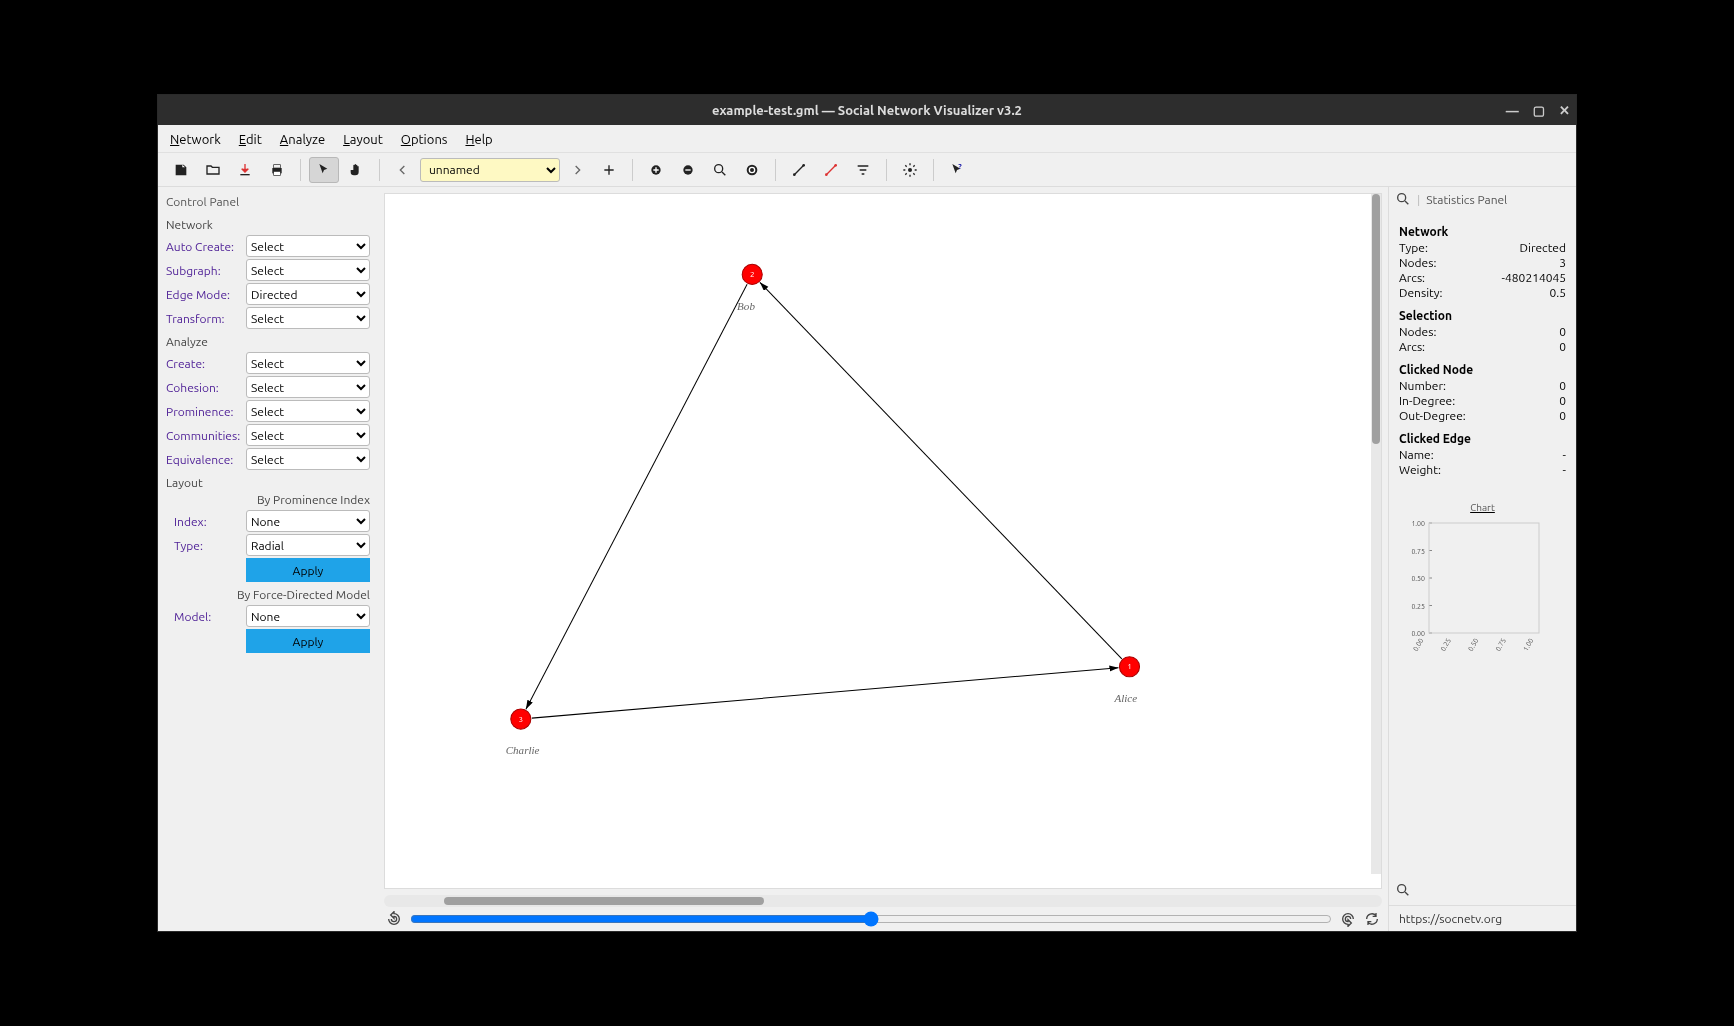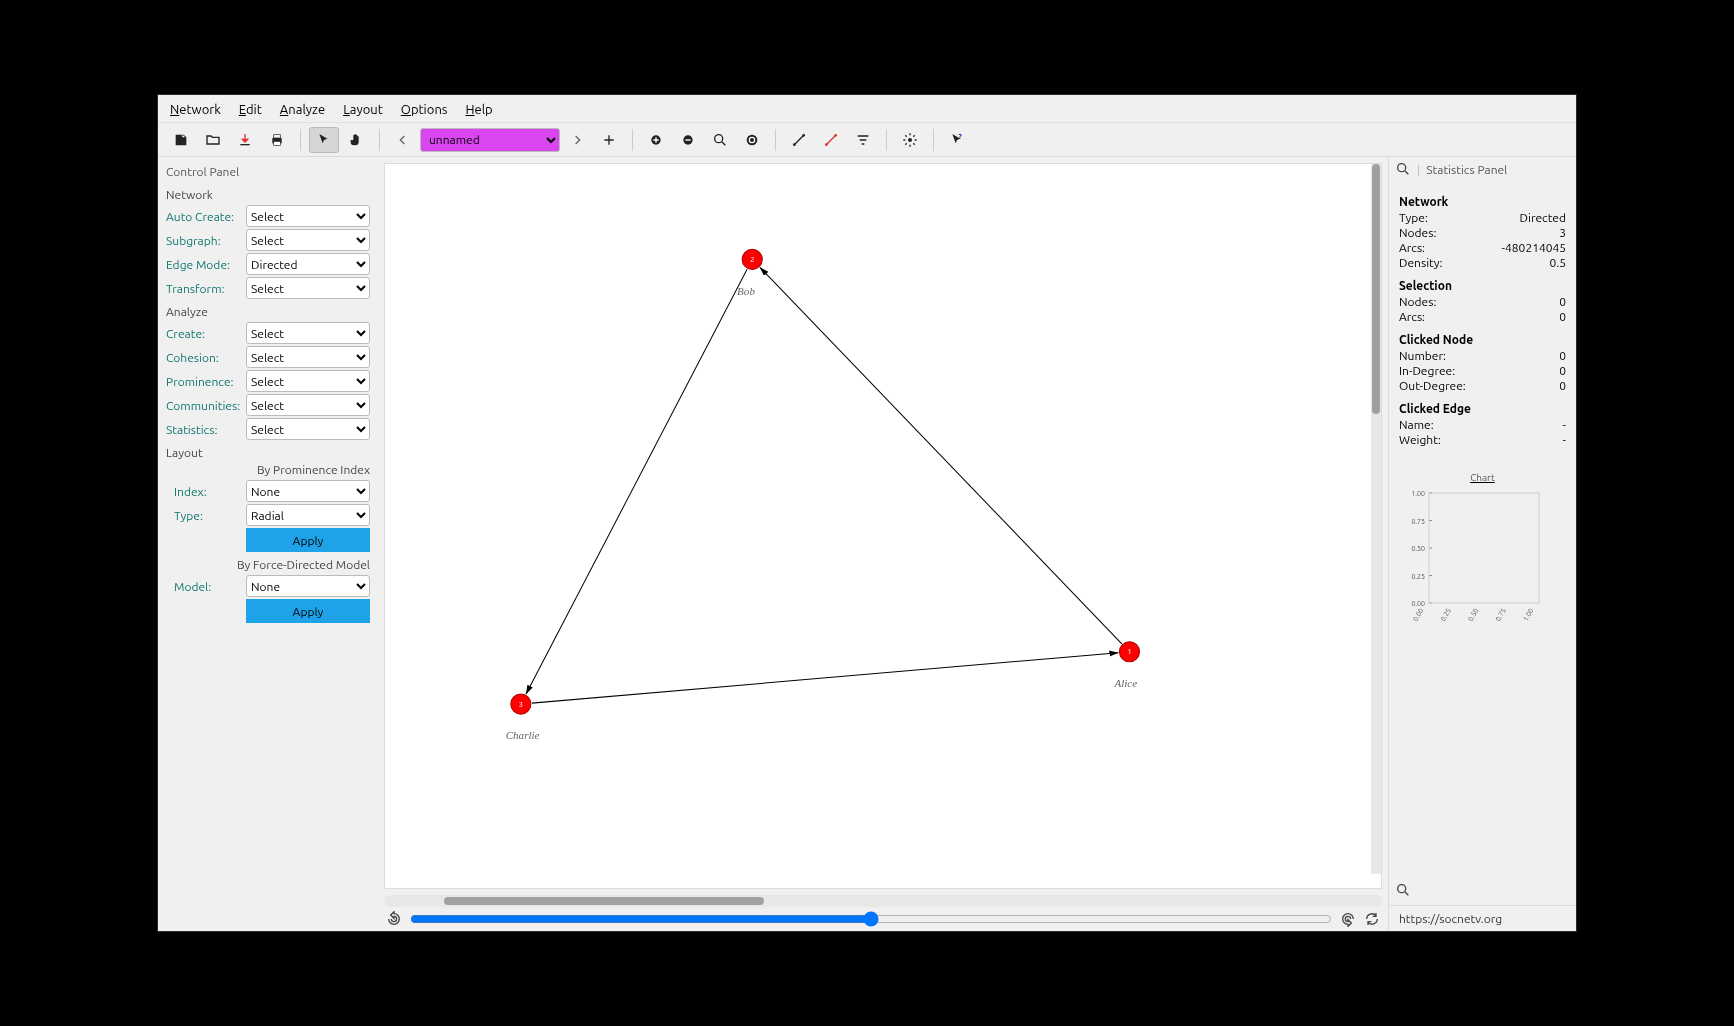--- a/index.html
+++ b/index.html
@@ -8,28 +8,28 @@
 .titlebar { background: #2d2d2d; color: #ddd; height: 30px; display: flex; align-items: center; justify-content: center; position: relative; font-size: 13px; font-weight: 600; }
 .titlebar .win-controls { position: absolute; right: 6px; display: flex; gap: 14px; color: #ccc; font-size: 13px; }
 .titlebar .win-controls span { cursor: pointer; }
 .menubar { background: #f0f0f0; height: 28px; display: flex; align-items: center; padding: 0 12px; gap: 18px; font-size: 13px; border-bottom: 1px solid #e0e0e0; }
 .menubar span { cursor: pointer; }
 .menubar span u { text-decoration: underline; }
 .toolbar { background: #f0f0f0; height: 34px; display: flex; align-items: center; padding: 0 8px; gap: 2px; border-bottom: 1px solid #dcdcdc; }
 .tb-btn { width: 30px; height: 26px; display: flex; align-items: center; justify-content: center; cursor: pointer; border-radius: 3px; }
 .tb-btn.active { background: #d6d6d6; border: 1px solid #b8b8b8; }
 .tb-sep { width: 1px; height: 22px; background: #ccc; margin: 0 6px; }
-.tb-combo { height: 24px; width: 140px; font-size: 12px; padding: 0 4px; background: #d946ef; border: 1px solid #bbb; border-radius: 3px; }
+.tb-combo { height: 24px; width: 140px; font-size: 12px; padding: 0 4px; background: #fef9c3; border: 1px solid #bbb; border-radius: 3px; }
 .main { flex: 1; display: flex; overflow: hidden; }
 .left { width: 220px; background: #f0f0f0; padding: 4px 8px; font-size: 12px; overflow-y: auto; }
 .panel-title { color: #555; padding: 4px 0; }
 .group-title { color: #444; margin: 6px 0 4px 0; font-size: 12px; }
 .subgroup-title { color: #444; margin: 4px 0 4px 8px; font-size: 12px; text-align: right; }
 .row { display: flex; align-items: center; margin: 2px 0; }
-.row label { width: 80px; color: #0f766e; }
+.row label { width: 80px; color: #4c1d95; }
 .row.indent label { margin-left: 8px; width: 72px; }
 .row select { flex: 1; height: 22px; font-size: 12px; background: #fff; border: 1px solid #bbb; border-radius: 3px; }
 .apply-btn { display: block; margin: 0 0 6px 80px; width: calc(100% - 80px); height: 24px; background: #1fa3e8; border: none; color: #000; font-size: 12px; cursor: pointer; }
 .canvas-wrap { flex: 1; display: flex; flex-direction: column; background: #f0f0f0; }
 .canvas { flex: 1; margin: 6px; background: #fff; border: 1px solid #dcdcdc; position: relative; overflow: hidden; }
 .canvas svg { width: 100%; height: 100%; }
 .node { fill: #f00; stroke: #a00; stroke-width: 1; }
 .node-label { font-size: 11px; font-style: italic; fill: #666; font-family: serif; }
 .node-num { font-size: 8px; fill: #fff; text-anchor: middle; dominant-baseline: central; }
 .edge { stroke: #000; stroke-width: 1; fill: none; marker-end: url(#arrow); }
@@ -49,20 +49,28 @@
 .right-bottom { padding: 6px 10px; font-size: 12px; color: #333; border-top: 1px solid #dcdcdc; display:flex; align-items:center; gap:6px;}
 .vscroll { position:absolute; right:0; top:0; bottom:14px; width:10px; background:#e8e8e8; }
 .vscroll-thumb { position:absolute; width:8px; left:1px; background:#a0a0a0; border-radius:4px; }
 .icon-svg { width:16px; height:16px; }
 </style>
 </head>
 <body>
 
 <div class="window">
 
+  <div class="titlebar">
+    <span>example-test.gml — Social Network Visualizer v3.2</span>
+    <div class="win-controls">
+      <span>—</span>
+      <span>▢</span>
+      <span>✕</span>
+    </div>
+  </div>
 
   <div class="menubar">
     <span><u>N</u><span>etwork</span></span>
     <span><u>E</u>dit</span>
     <span><u>A</u>nalyze</span>
     <span><u>L</u>ayout</span>
     <span><u>O</u>ptions</span>
     <span><u>H</u>elp</span>
   </div>
 
@@ -213,21 +221,21 @@
         </div>
       <div class="row">
           <label>Prominence:</label>
           <select><option>Select</option></select>
         </div>
       <div class="row">
           <label>Communities:</label>
           <select><option>Select</option></select>
         </div>
       <div class="row">
-          <label>Statistics:</label>
+          <label>Equivalence:</label>
           <select><option>Select</option></select>
         </div>
 
       <div class="group-title">Layout</div>
       <div class="subgroup-title">By Prominence Index</div>
       <div class="row indent">
           <label>Index:</label>
           <select><option>None</option></select>
         </div>
       <div class="row indent">

